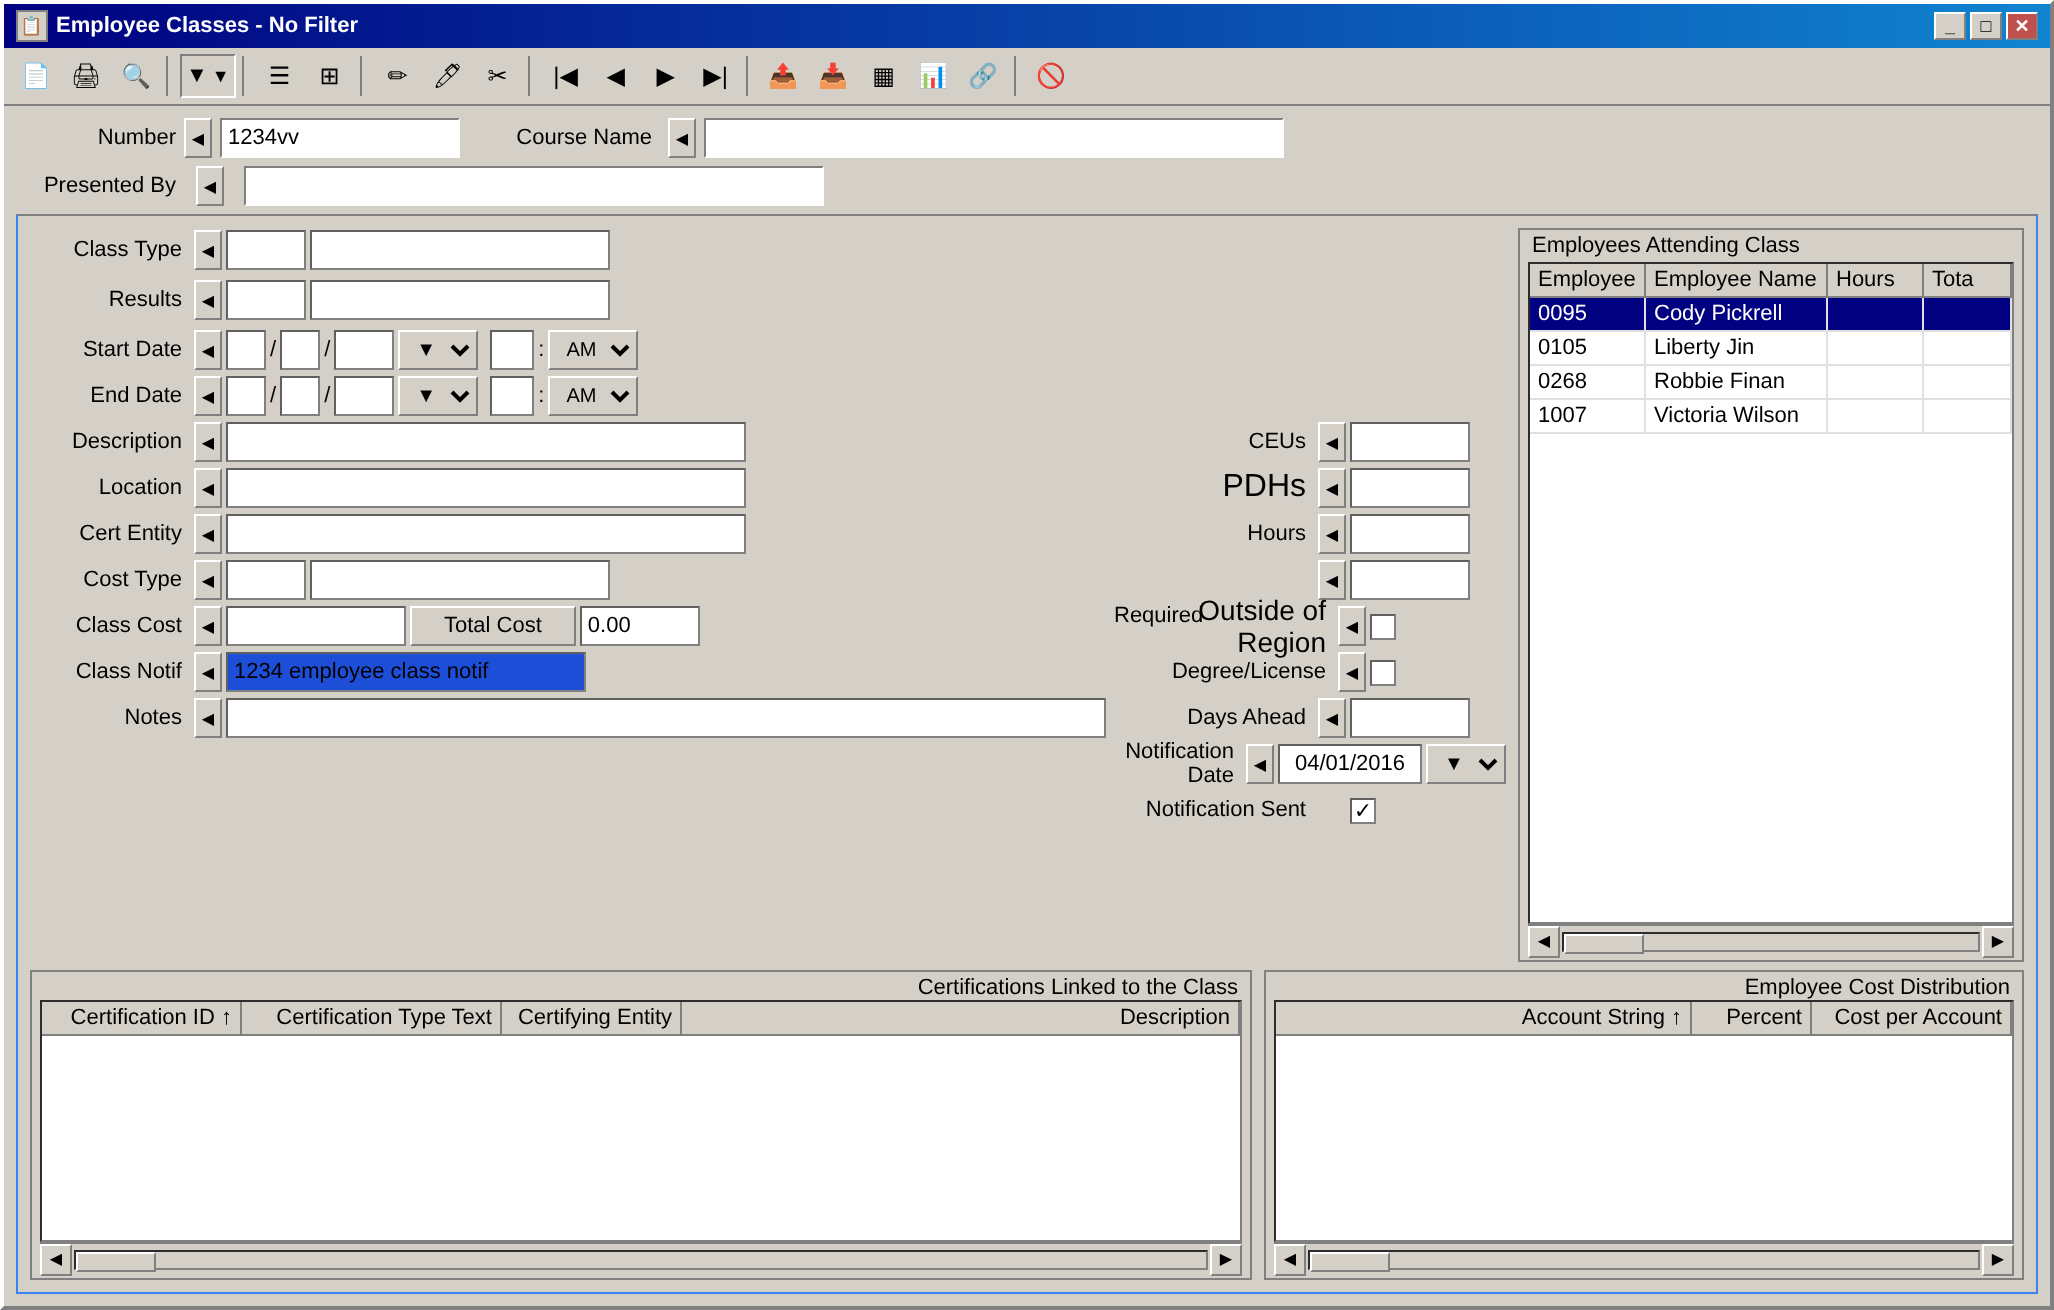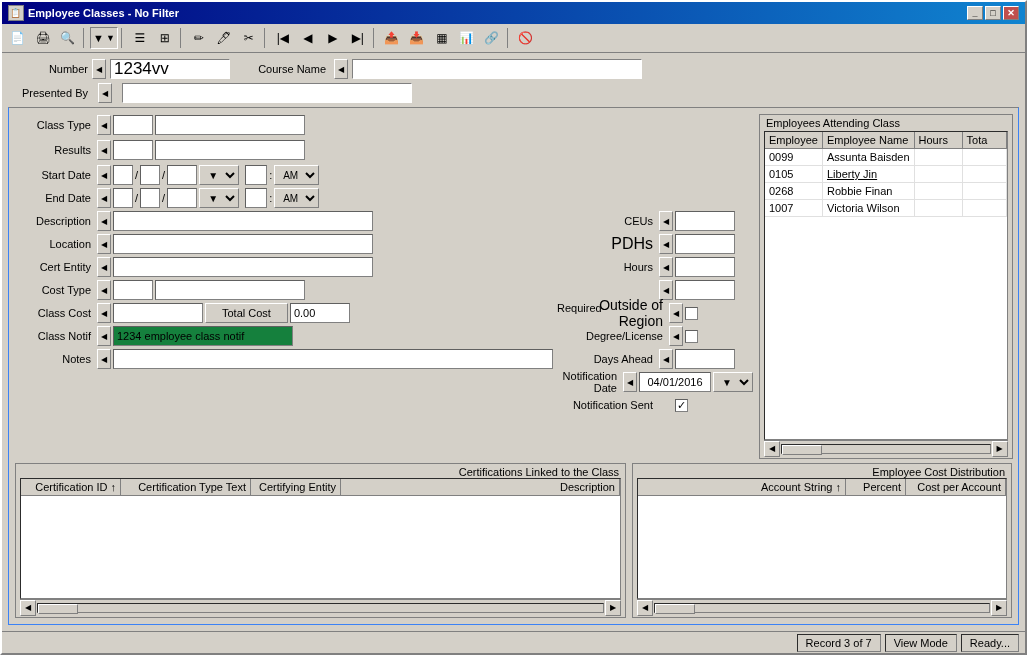--- a/index.html
+++ b/index.html
@@ -119,21 +119,21 @@
       width: 80px;
       flex-shrink: 0;
     }
     .field-input {
       height: 20px;
       background: #fff;
       border: 1px solid #808080;
       border-right-color: #fff;
       border-bottom-color: #fff;
       padding: 1px 3px;
-      font-size: 17px;
+      font-size: 11px;
       font-family: inherit;
     }
     .input-med { width: 190px; }
     .tabs-container {
       flex-shrink: 0;
     }
     .tab-bar {
       display: flex;
       gap: 0;
     }
@@ -364,21 +364,21 @@
       border-right-color: #808080;
       border-bottom-color: #808080;
       padding: 0 16px;
       font-size: 11px;
       cursor: pointer;
       display: flex;
       align-items: center;
     }
     .class-notif-input {
       height: 20px;
-      background: #15803d;
+      background: #1d4ed8;
       border: 1px solid #808080;
       border-top-color: #606060;
       border-left-color: #606060;
       padding: 1px 3px;
       font-size: 11px;
       font-family: inherit;
       width: 180px;
     }
     .notes-area {
       height: 22px;
@@ -651,29 +651,29 @@
           <div style="border:1px solid #808080;display:flex;flex-direction:column;flex:1;">
             <div class="panel-header">Employees Attending Class</div>
             <div class="grid-container" style="margin:2px 4px 0 4px;flex:1;">
               <div class="grid-header">
                 <div class="grid-col-header" style="width:58px;">Employee ↑</div>
                 <div class="grid-col-header" style="flex:1;">Employee Name</div>
                 <div class="grid-col-header" style="width:48px;">Hours</div>
                 <div class="grid-col-header" style="width:44px;">Tota</div>
               </div>
               <div class="grid-body">
-                <div class="grid-row">
-                  <div class="grid-cell" style="width:58px;">0099</div>
-                  <div class="grid-cell" style="flex:1;">Assunta Baisden</div>
+                <div class="grid-row selected">
+                  <div class="grid-cell" style="width:58px;color:#fff;">0095</div>
+                  <div class="grid-cell" style="flex:1;color:#fff;">Cody Pickrell</div>
                   <div class="grid-cell" style="width:48px;"></div>
                   <div class="grid-cell" style="width:44px;"></div>
                 </div>
                 <div class="grid-row">
                   <div class="grid-cell" style="width:58px;">0105</div>
-                  <div class="grid-cell" style="flex:1;text-decoration:underline;">Liberty Jin</div>
+                  <div class="grid-cell" style="flex:1;">Liberty Jin</div>
                   <div class="grid-cell" style="width:48px;"></div>
                   <div class="grid-cell" style="width:44px;"></div>
                 </div>
                 <div class="grid-row">
                   <div class="grid-cell" style="width:58px;">0268</div>
                   <div class="grid-cell" style="flex:1;">Robbie Finan</div>
                   <div class="grid-cell" style="width:48px;"></div>
                   <div class="grid-cell" style="width:44px;"></div>
                 </div>
                 <div class="grid-row">
@@ -736,20 +736,14 @@
             <div class="scroll-btn">▶</div>
           </div>
         </div>
 
       </div>
 
     </div>
 
   </div>
 
-  <div class="status-bar">
-    <div style="flex:1;"></div>
-    <div class="status-section">Record 3 of 7</div>
-    <div class="status-section">View Mode</div>
-    <div class="status-section">Ready...</div>
-  </div>
 
 </div>
 
 </body></html>

